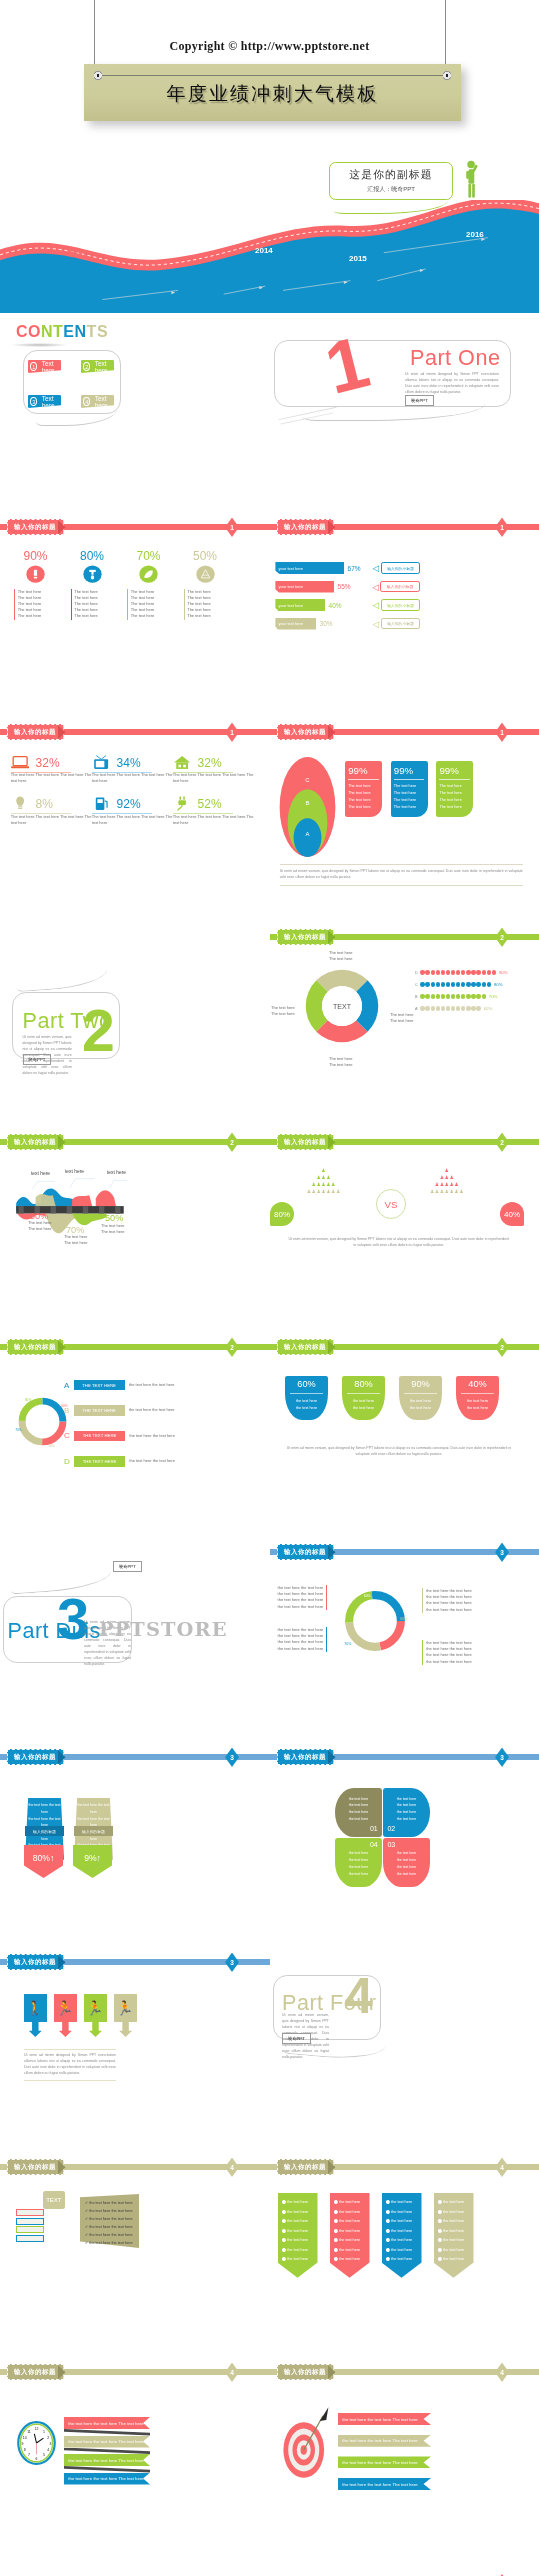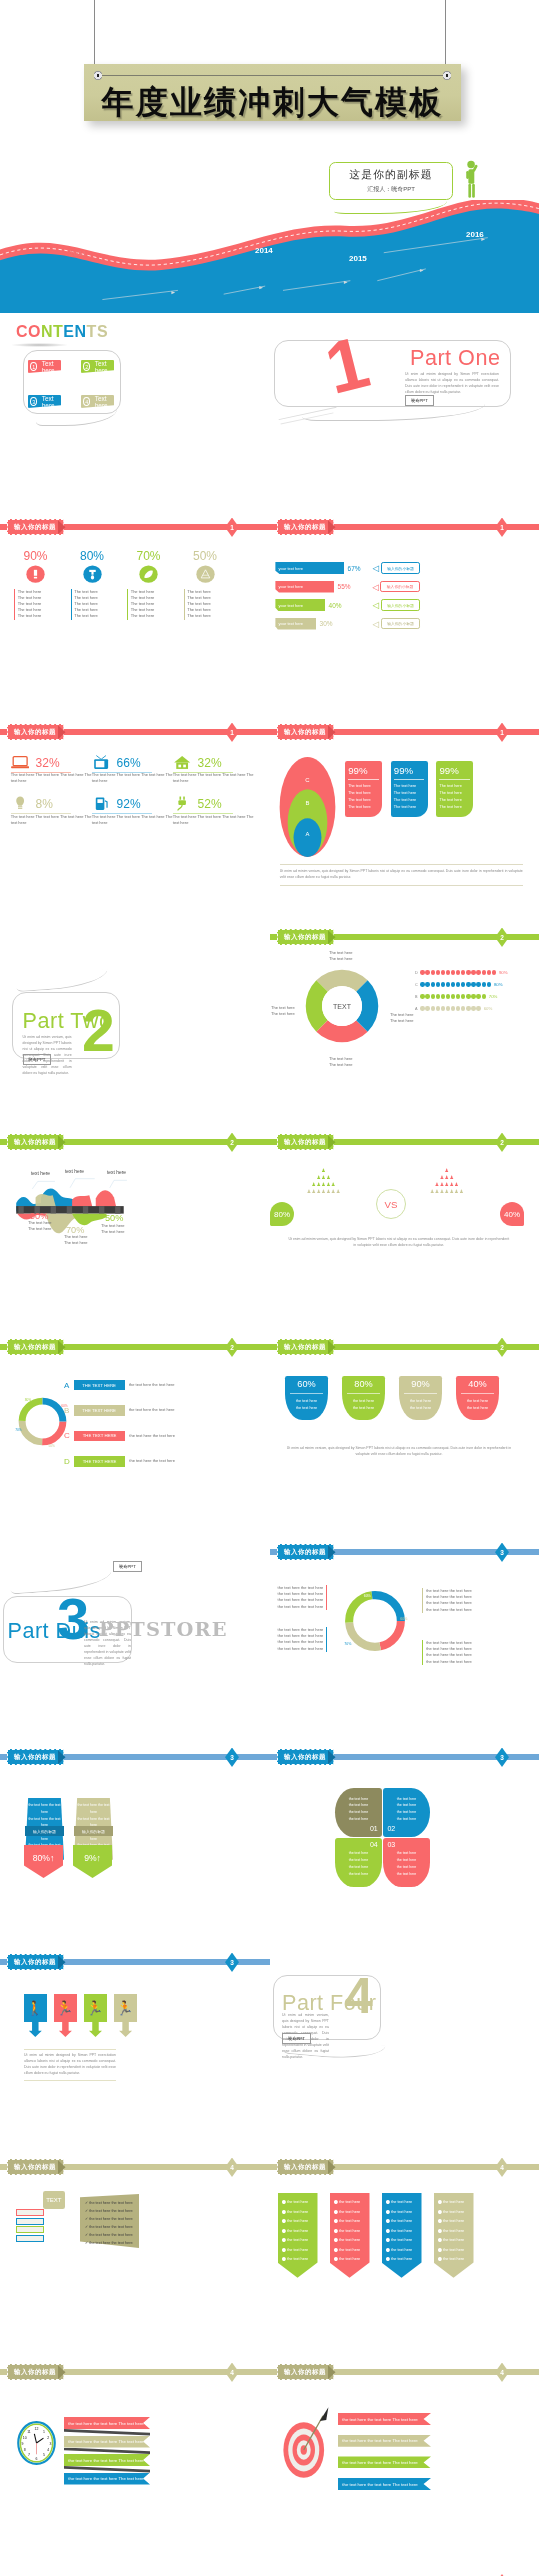--- a/index.html
+++ b/index.html
@@ -26,21 +26,21 @@
     position:absolute; left:84px; top:64px; width:377px; height:57px;
     background:linear-gradient(180deg,#d0cfa0 0%,#cdcc9b 55%,#c2c08d 100%);
     box-shadow:5.4px 5.4px 8.6px rgba(0,0,0,0.22);
   }
   .plaque .rail { position:absolute; left:14px; right:14px; top:10.8px; height:1.1px; background:#7d7d6e; }
   .plaque .screw { position:absolute; top:7px; width:8.6px; height:8.6px; border-radius:50%;
     background:radial-gradient(circle at 50% 50%, #222 0 22%, #e8e8ec 24% 62%, #8e9097 64% 100%); }
   .plaque .screw.l { left:9.7px; } .plaque .screw.r { right:9.7px; }
   .plaque .ptitle {
     position:absolute; left:0; right:0; top:17px; text-align:center;
-    font-size:32px; font-weight:bold; color:#0d0d0d; letter-spacing:2.2px;
+    font-size:19px; font-weight:normal; color:#0d0d0d; letter-spacing:2.2px;
     text-shadow:1.6px 1.6px 1.1px rgba(0,0,0,.25);
     font-family:"DejaVu Sans", sans-serif;
   }
   .subtitle-box {
     position:absolute; right:86px; top:162px; width:124px; height:38px;
     border:1.1px solid #9fcf3a; border-radius:6.5px; background:#fff;
     display:flex; flex-direction:column; justify-content:center; align-items:center;
   }
   .subtitle-box .st-main { font-size:10.8px; color:#333; letter-spacing:1.1px; }
   .subtitle-box .st-sub { font-size:6px; color:#555; margin-top:3.2px; }
@@ -104,20 +104,21 @@
     clip-path:polygon(0 0,100% 0,92% 50%,100% 100%,0 100%); }
 </style>
 </head>
 <body>
 
 <div class="page">
 
   <div class="title-slide">
     <div class="hang-line" style="left:94px;"></div>
     <div class="hang-line" style="left:445px;"></div>
+    <div class="copyright-top">Copyright © http://www.pptstore.net</div>
 
     <div class="plaque">
       <div class="rail"></div>
       <div class="screw l"></div>
       <div class="screw r"></div>
       <div class="ptitle">年度业绩冲刺大气模板</div>
     </div>
 
     <div class="subtitle-box">
       <div class="st-main">这是你的副标题</div>
@@ -308,21 +309,21 @@
           <div class="underline" style="background:#f9b9ab;"></div>
           <div class="lbl tinytext">The text here The text here The text here The text here</div>
         </div>
         <div>
           <div style="display:flex; align-items:center; gap:6.5px;">
             <svg width="18.3" height="15" viewBox="0 0 34 28">
                 <path d="M17 8 L8 1 M17 8 L26 1" stroke="#1191c9" stroke-width="1.6" fill="none"></path>
                 <rect x="4" y="8" width="26" height="18" rx="2" fill="#1191c9"></rect>
                 <rect x="7" y="11" width="16" height="12" fill="#fff"></rect>
               </svg>
-            <span class="pct" style="color:#1191c9;">66%</span>
+            <span class="pct" style="color:#1191c9;">34%</span>
           </div>
           <div class="underline" style="background:#a9d9ef;"></div>
           <div class="lbl tinytext">The text here The text here The text here The text here</div>
         </div>
         <div>
           <div style="display:flex; align-items:center; gap:6.5px;">
             <svg width="18.3" height="15" viewBox="0 0 34 28">
                 <path d="M17 2 L32 14 L2 14 Z" fill="#9fcf3a"></path>
                 <rect x="6" y="14" width="22" height="12" fill="#9fcf3a"></rect>
                 <rect x="10" y="18" width="5" height="5" fill="#fff"></rect>

